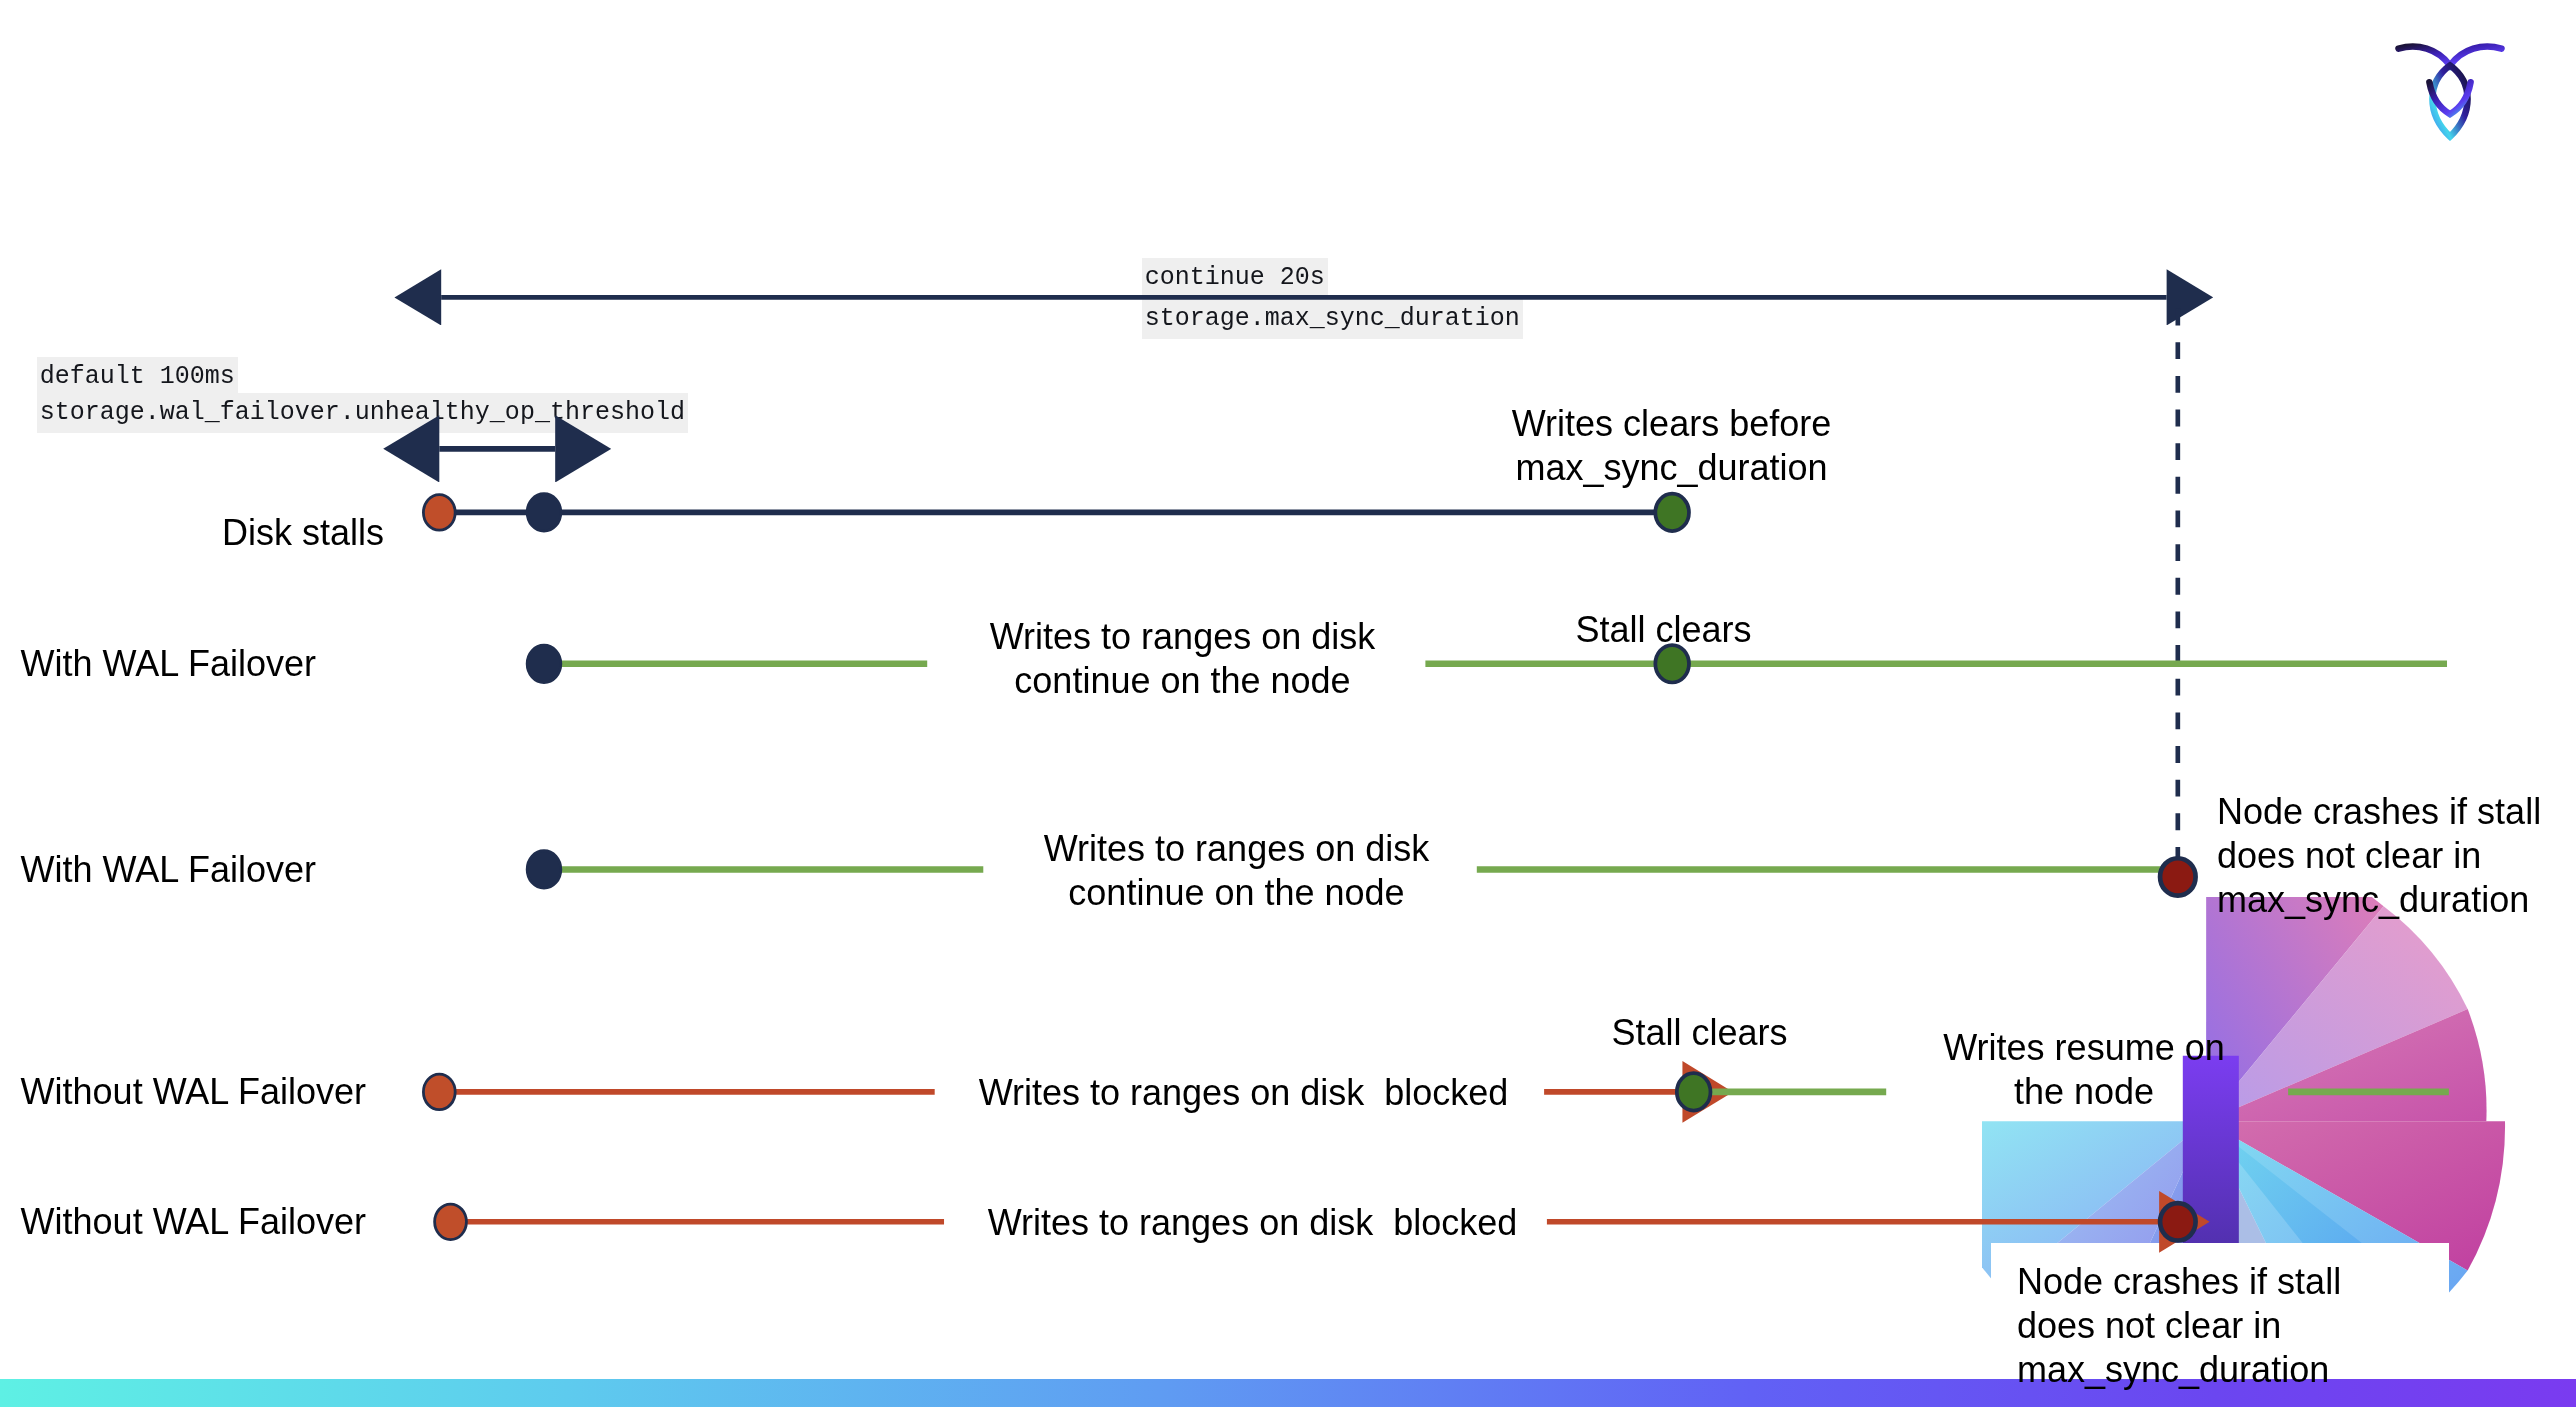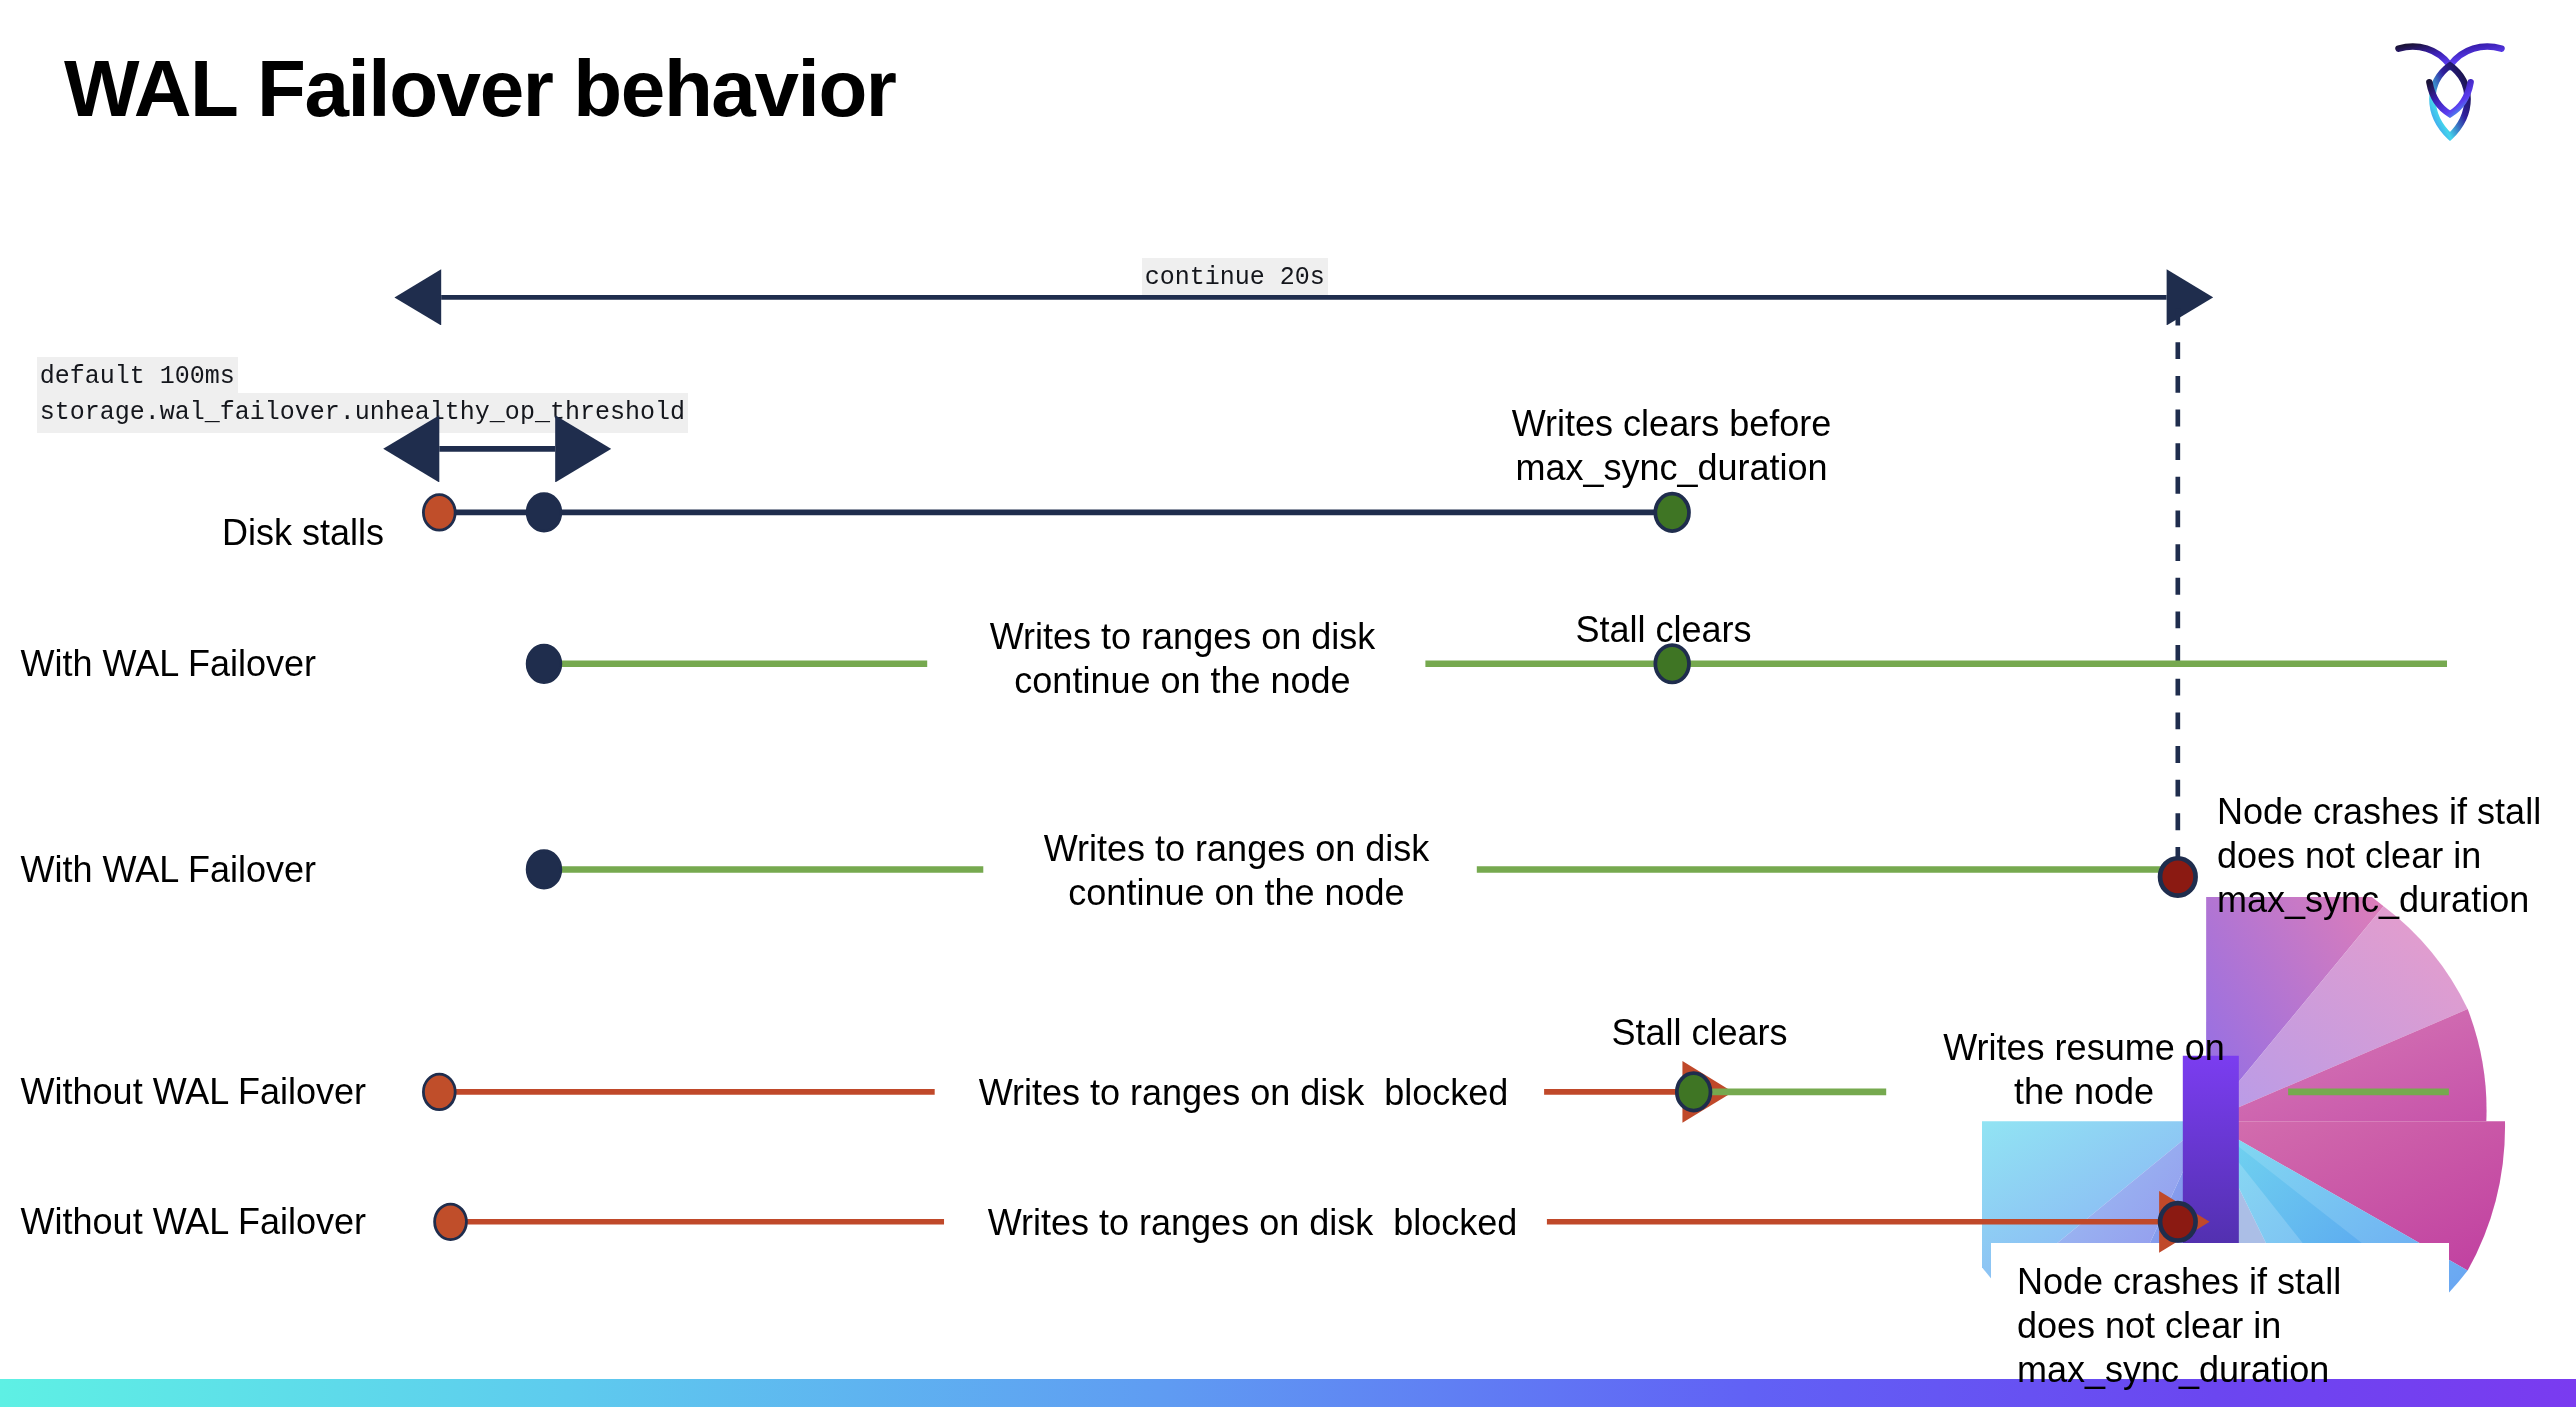--- a/index.html
+++ b/index.html
@@ -116,21 +116,20 @@
 
         <path d="M215,170 h60 v400 h-60 z" fill="url(#gG)"></path>
         <path d="M180,210 h420 v60 h-420 z" fill="url(#gG)" opacity=".0"></path>
       </g>
     </svg>
   </div>
   <div class="whitebox"></div>
 
   <div class="bottombar"></div>
 
-  <div class="title">WAL Failover behavior</div>
 
   <div class="logo">
     <svg viewBox="0 0 130 125" width="122" height="117">
       <defs>
         <linearGradient id="lg1" x1="0" y1="0" x2="1" y2="1">
           <stop offset="0" stop-color="#1b1338"></stop>
           <stop offset="0.35" stop-color="#3a1fb0"></stop>
           <stop offset="0.7" stop-color="#5b3df0"></stop>
           <stop offset="1" stop-color="#3ad8e6"></stop>
         </linearGradient>
@@ -142,20 +141,21 @@
         </linearGradient>
       </defs>
       <path d="M10,22 C30,16 52,22 65,40 C78,22 100,16 120,22" fill="none" stroke="url(#lg1)" stroke-width="7" stroke-linecap="round"></path>
       <path d="M65,40 C40,58 40,92 65,116 C90,92 90,58 65,40 Z" fill="none" stroke="url(#lg2)" stroke-width="7"></path>
       <path d="M43,58 C47,80 58,88 65,92 C72,88 83,80 87,58" fill="none" stroke="url(#lg1)" stroke-width="7" stroke-linecap="round"></path>
       <path d="M65,92 L65,118" fill="none" stroke="url(#lg1)" stroke-width="7" stroke-linecap="round"></path>
     </svg>
   </div>
 
   <div class="code" style="left:1142px;top:258px;">continue 20s</div>
+  <div class="code" style="left:1142px;top:299px;">storage.max_sync_duration</div>
 
   <div class="code" style="left:37px;top:351px;margin-top:6px;">default 100ms</div>
   <div class="code" style="left:37px;top:393px;">storage.wal_failover.unhealthy_op_threshold</div>
 
   <svg class="layer" viewBox="0 0 2756 1506" width="2576" height="1408">
     <defs>
       <marker id="arrL" markerWidth="12" markerHeight="12" refX="10" refY="6" orient="auto" markerUnits="strokeWidth">
         <path d="M10,0 L10,12 L0,6 Z" fill="#1f2d4d"></path>
       </marker>
       <marker id="arrR" markerWidth="12" markerHeight="12" refX="2" refY="6" orient="auto" markerUnits="strokeWidth">

